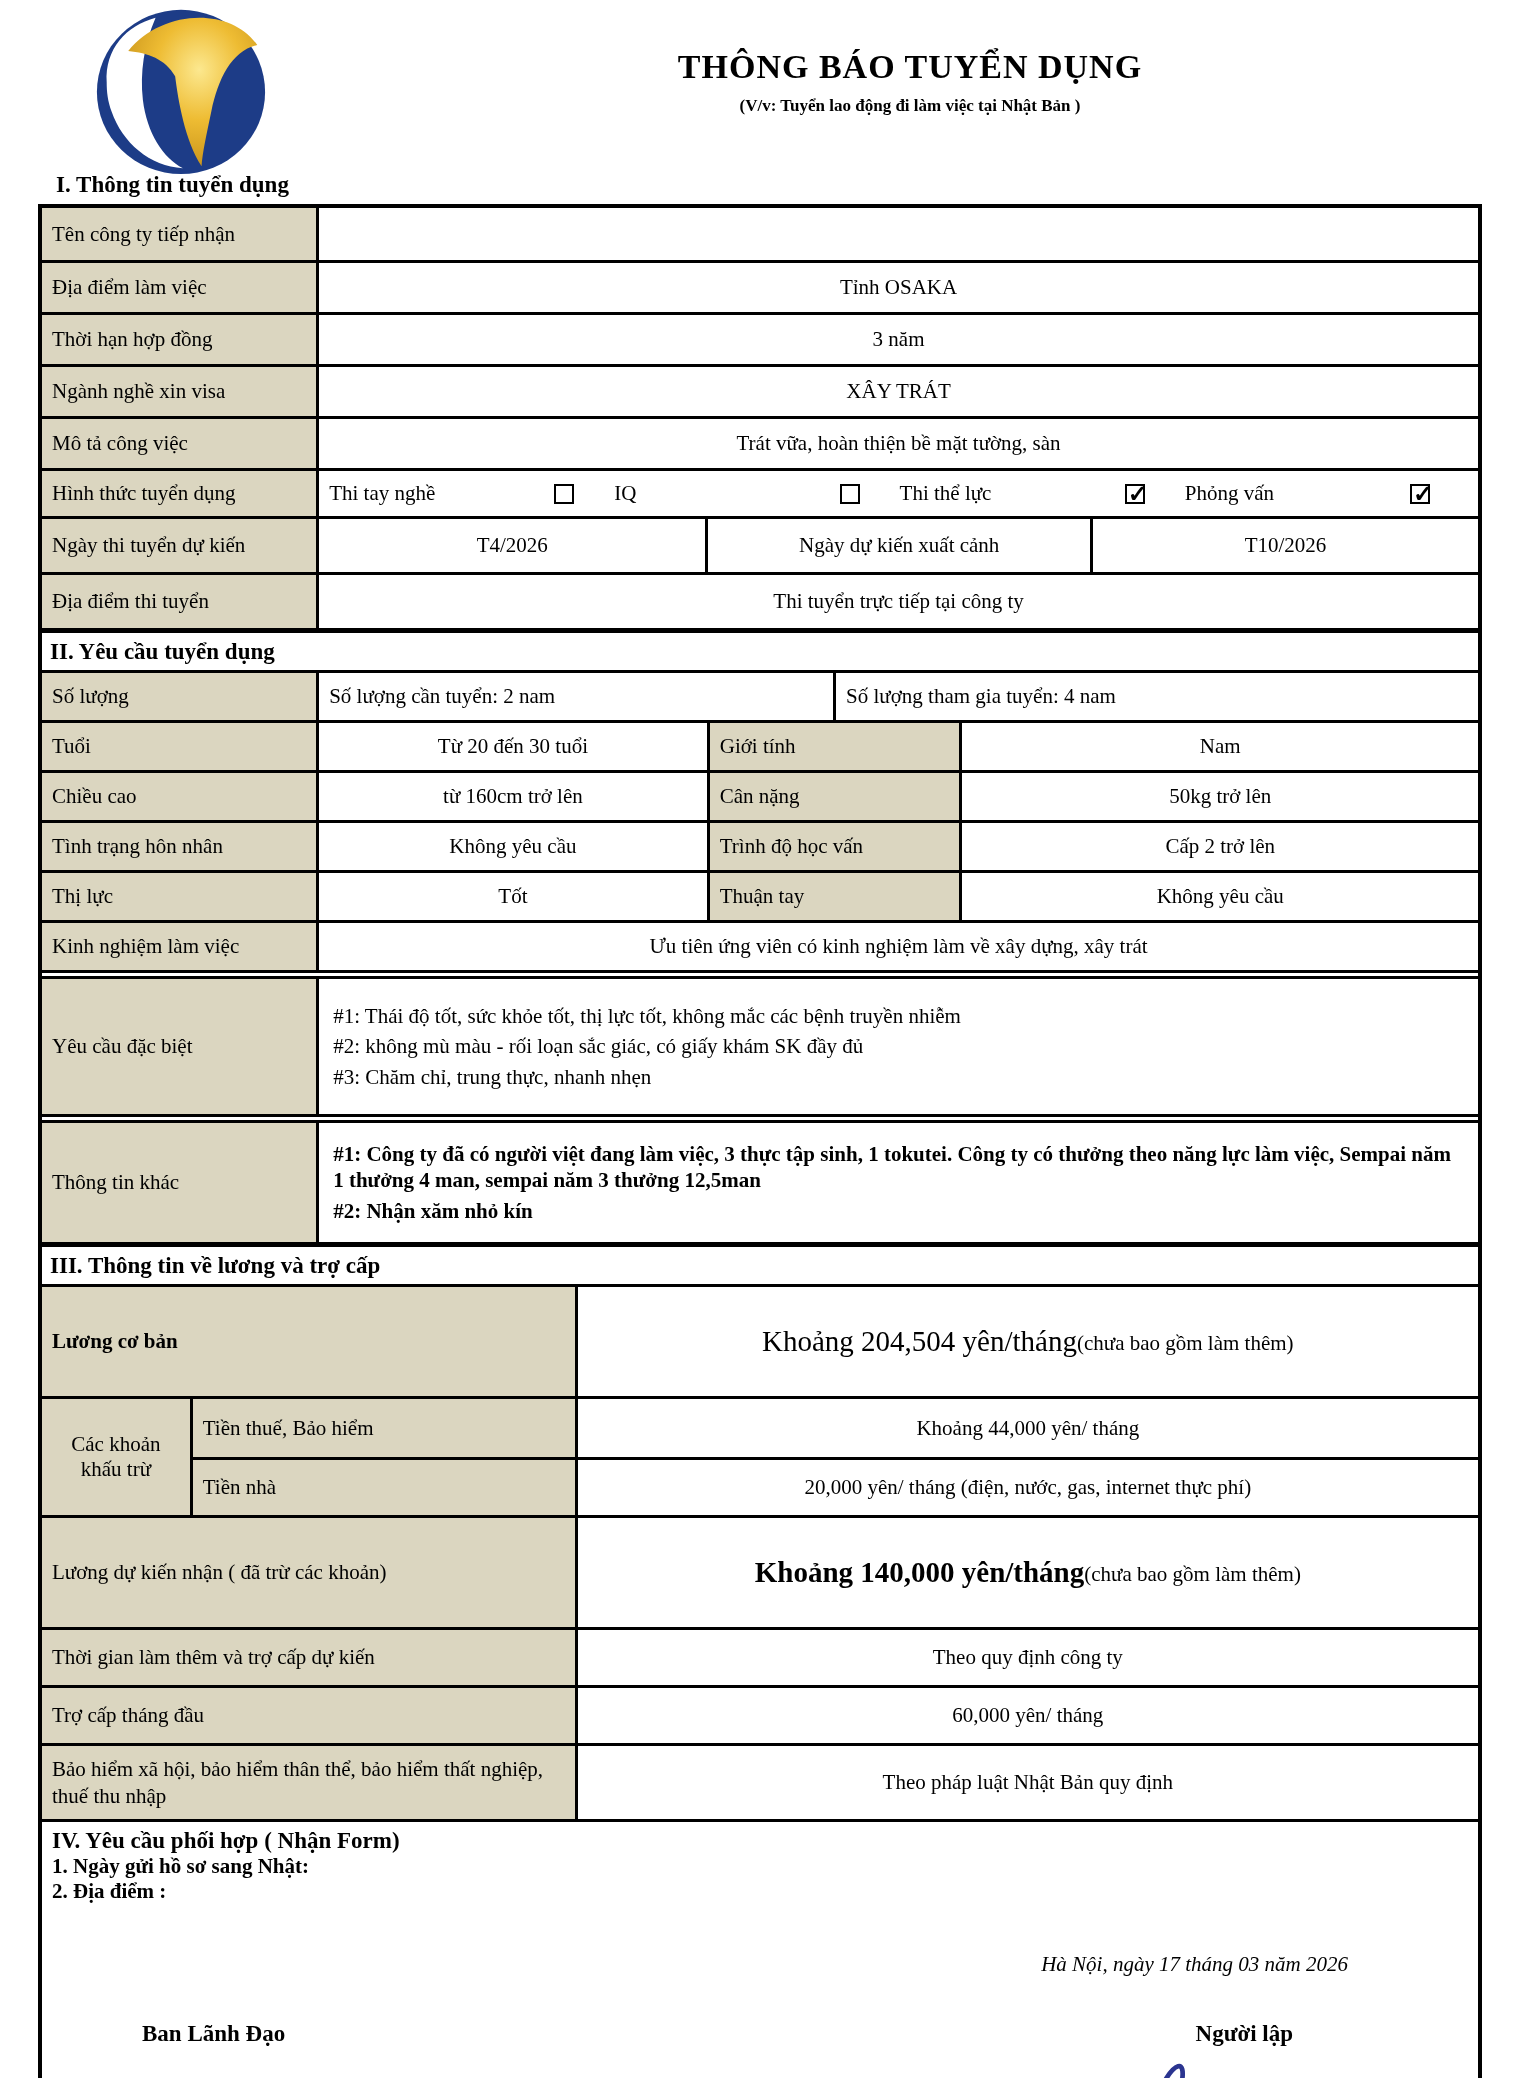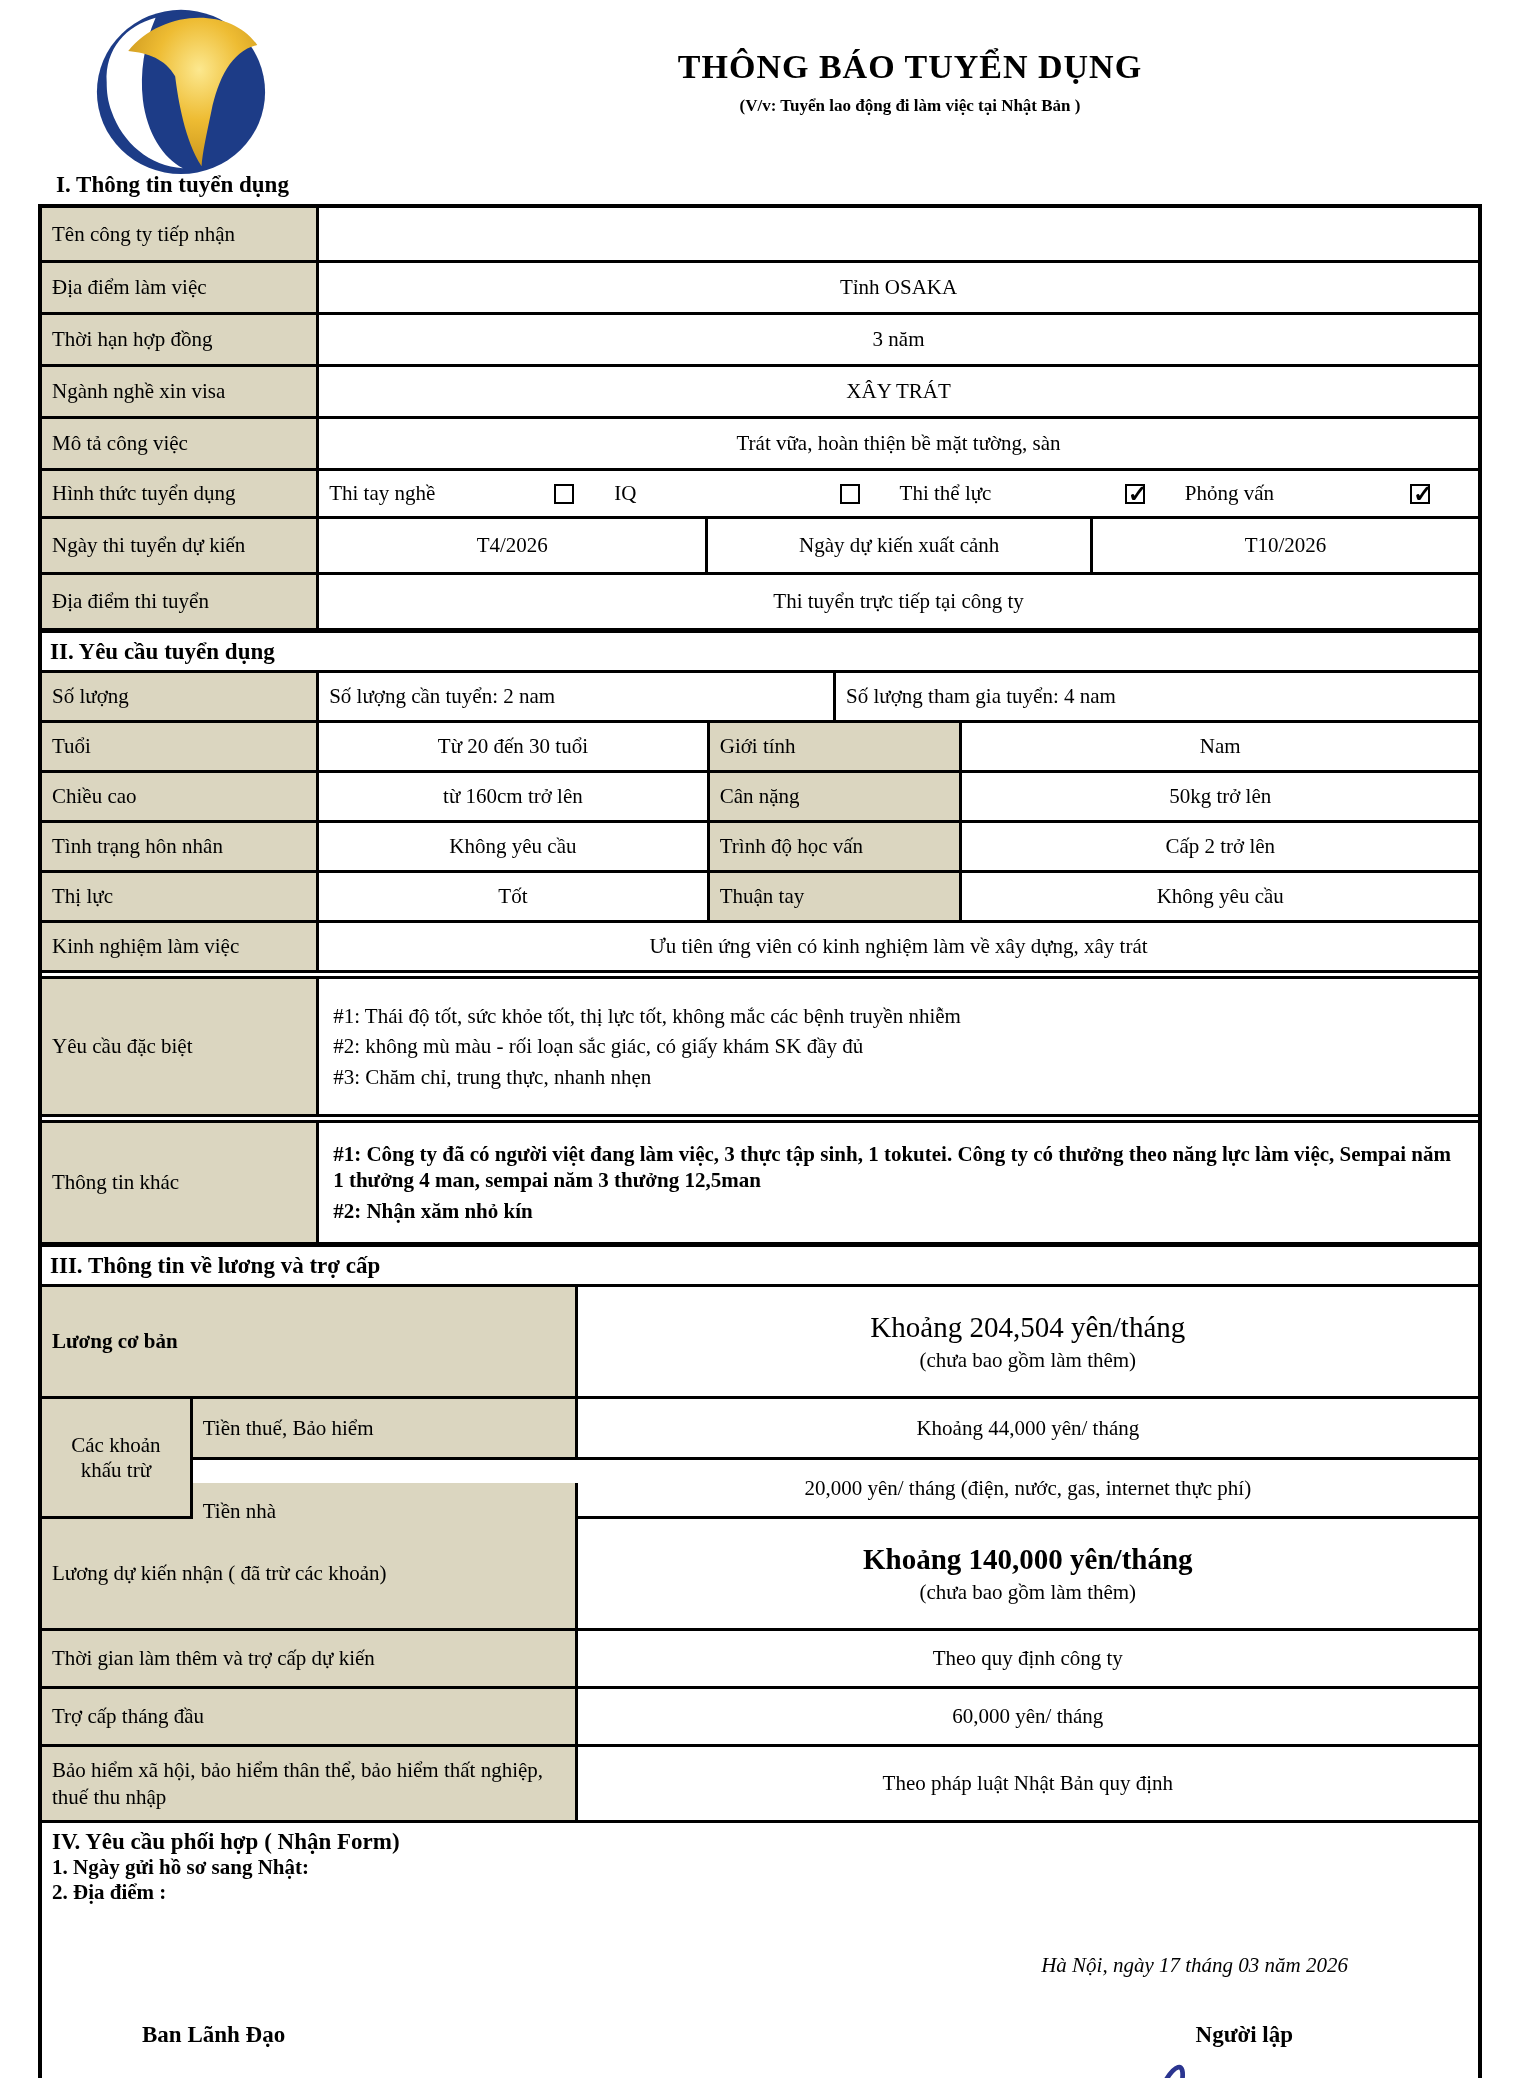--- a/index.html
+++ b/index.html
@@ -62,21 +62,21 @@
         position:relative; background:#fff; flex:0 0 auto; }
   .cb.checked::after { content:"✓"; position:absolute; left:1px; top:-6px; font-size:24px; font-weight:bold; }
 
   
   .lines { display:flex; flex-direction:column; justify-content:center; gap:4px; padding:10px 14px; }
   .lines div { line-height:1.25; }
   .bold { font-weight:bold; }
 
   .salary-main { font-size:29px; }
   .salary-note { font-size:21px; margin-top:4px; }
-  .stack { display:flex; flex-direction:column; align-items:center; justify-content:center; }
+  .stack { display:flex; flex-direction:row; align-items:center; justify-content:center; }
 
   .ded-right { display:flex; flex-direction:column; width:89.5%; }
   .ded-sub { display:flex; flex:1; }
   .ded-sub + .ded-sub { border-top:3px solid #000; }
 
   
   .s4 { padding:6px 10px 0 10px; }
   .s4-heading { font-size:23px; font-weight:bold; }
   .s4-line { font-weight:bold; margin-top:0; }
   .s4-date { text-align:right; font-style:italic; margin-top:48px; padding-right:120px; }
@@ -240,21 +240,21 @@
     </div>
 
     <div class="row" style="min-height:118px;">
       <div class="cell lab br w-grp val" style="justify-content:center; text-align:center;">Các khoản khấu trừ</div>
       <div class="ded-right">
         <div class="ded-sub h-ded">
           <div class="cell lab br" style="width:29.95%;">Tiền thuế, Bảo hiểm</div>
           <div class="cell val" style="width:70.05%;">Khoảng 44,000 yên/ tháng</div>
         </div>
         <div class="ded-sub h-ded">
-          <div class="cell lab br" style="width:29.95%;margin-top:23px;">Tiền nhà</div>
+          <div class="cell lab br" style="width:29.95%;">Tiền nhà</div>
           <div class="cell val" style="width:70.05%;">20,000 yên/ tháng (điện, nước, gas, internet thực phí)</div>
         </div>
       </div>
     </div>
 
     <div class="row h-big">
       <div class="cell lab br w-s3lab">Lương dự kiến nhận ( đã trừ các khoản)</div>
       <div class="cell val w-s3val">
         <div class="stack">
           <div class="salary-main bold">Khoảng 140,000 yên/tháng</div>

